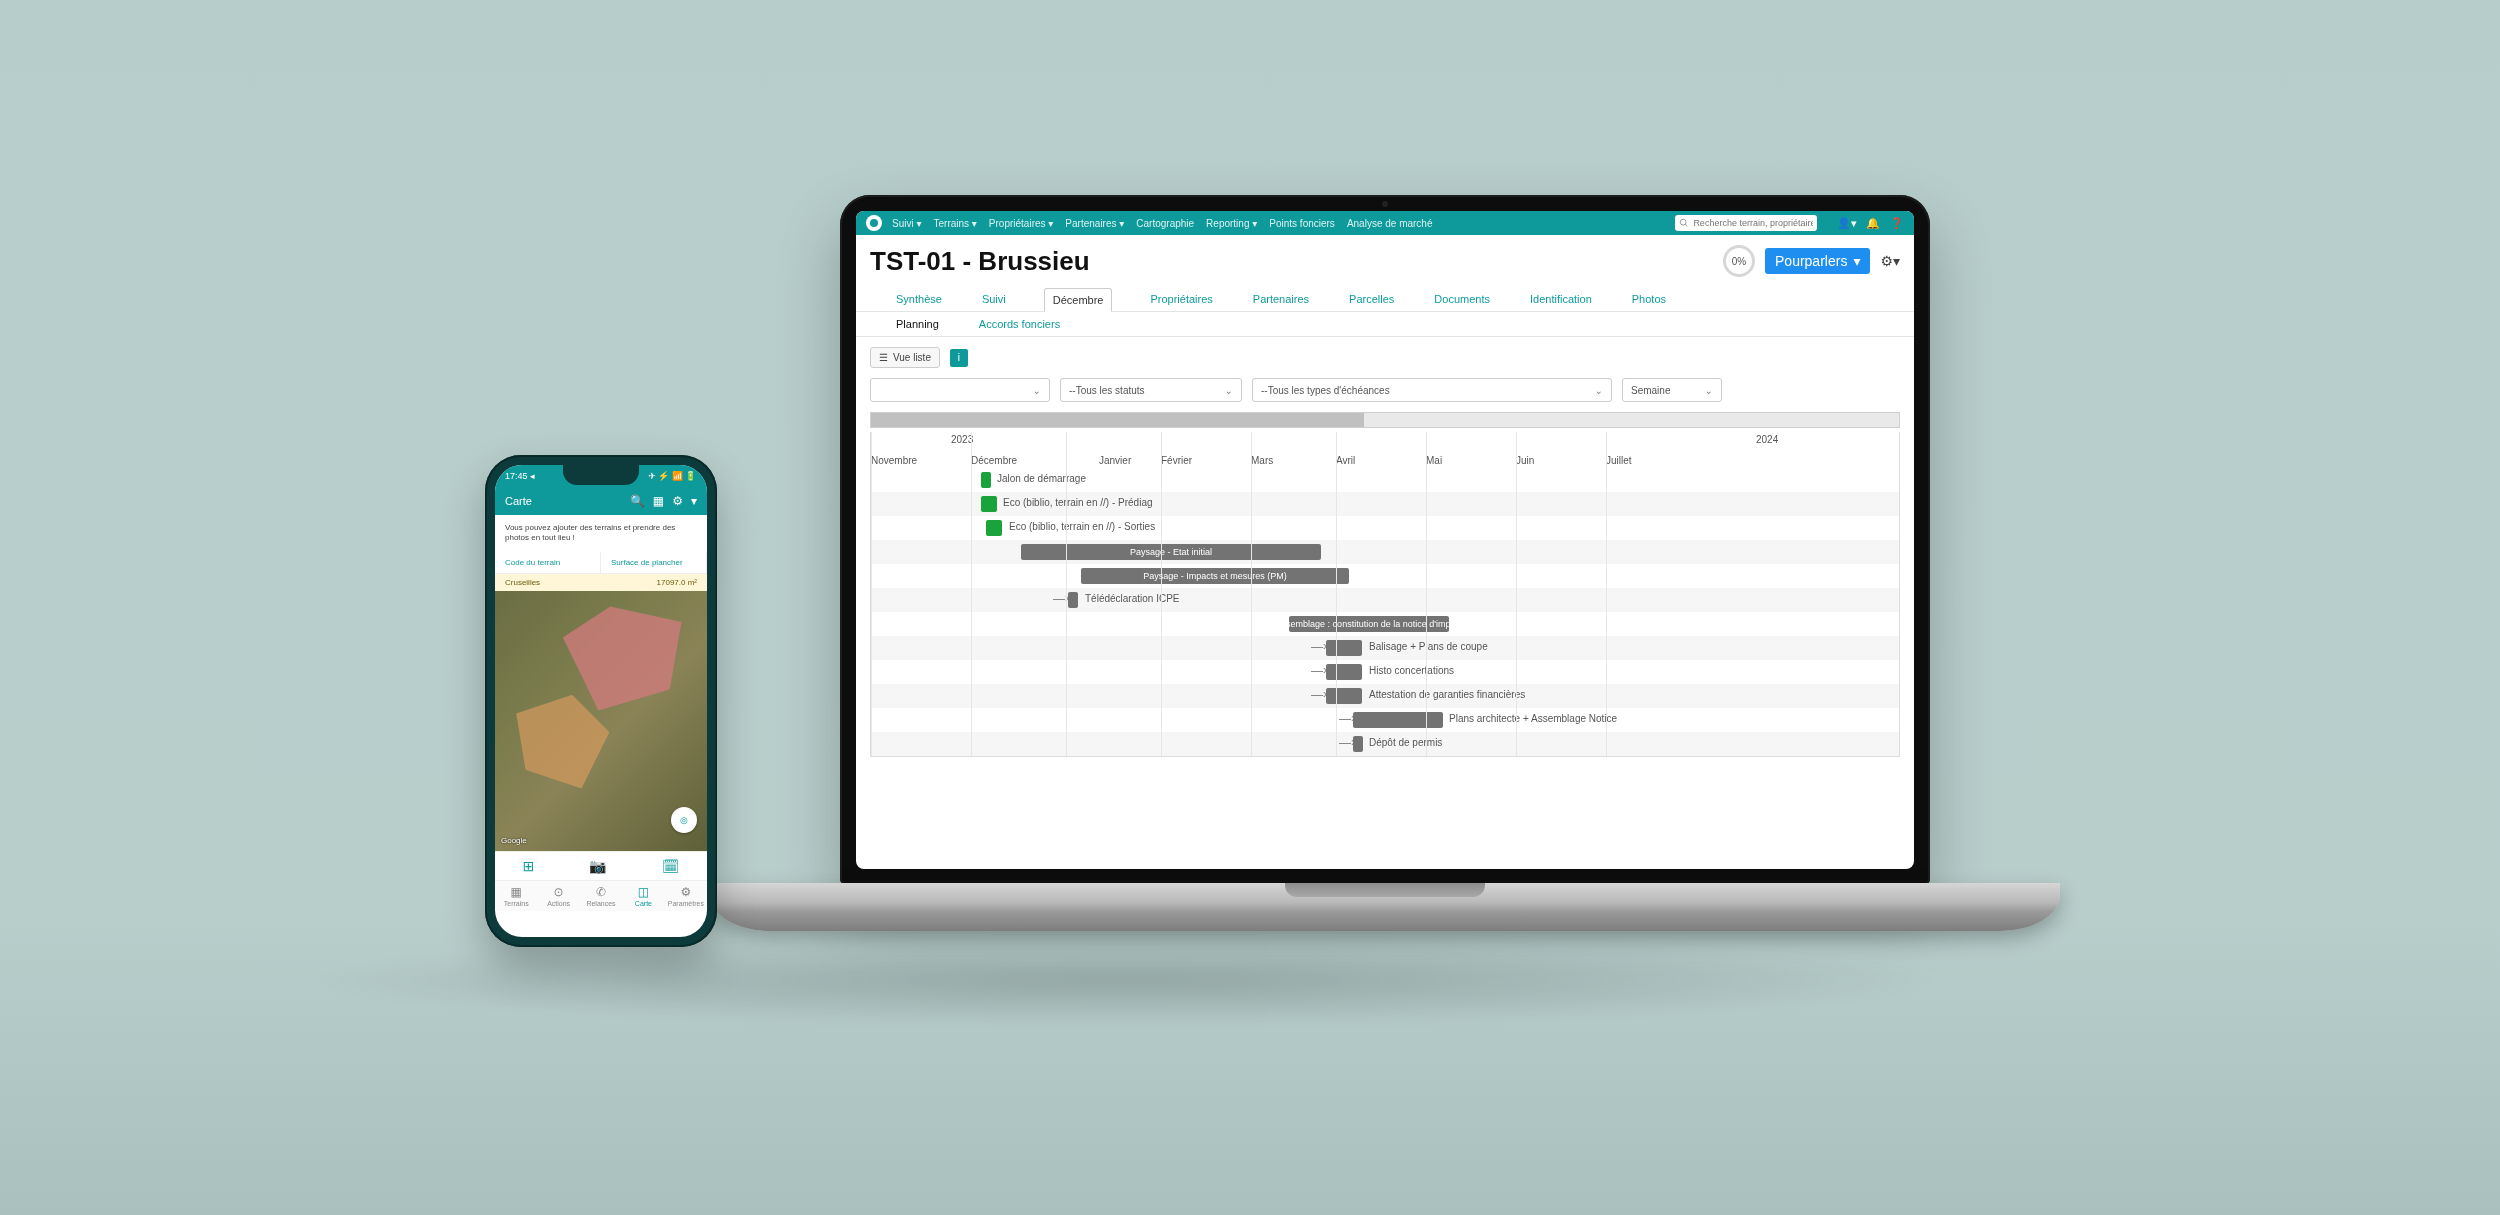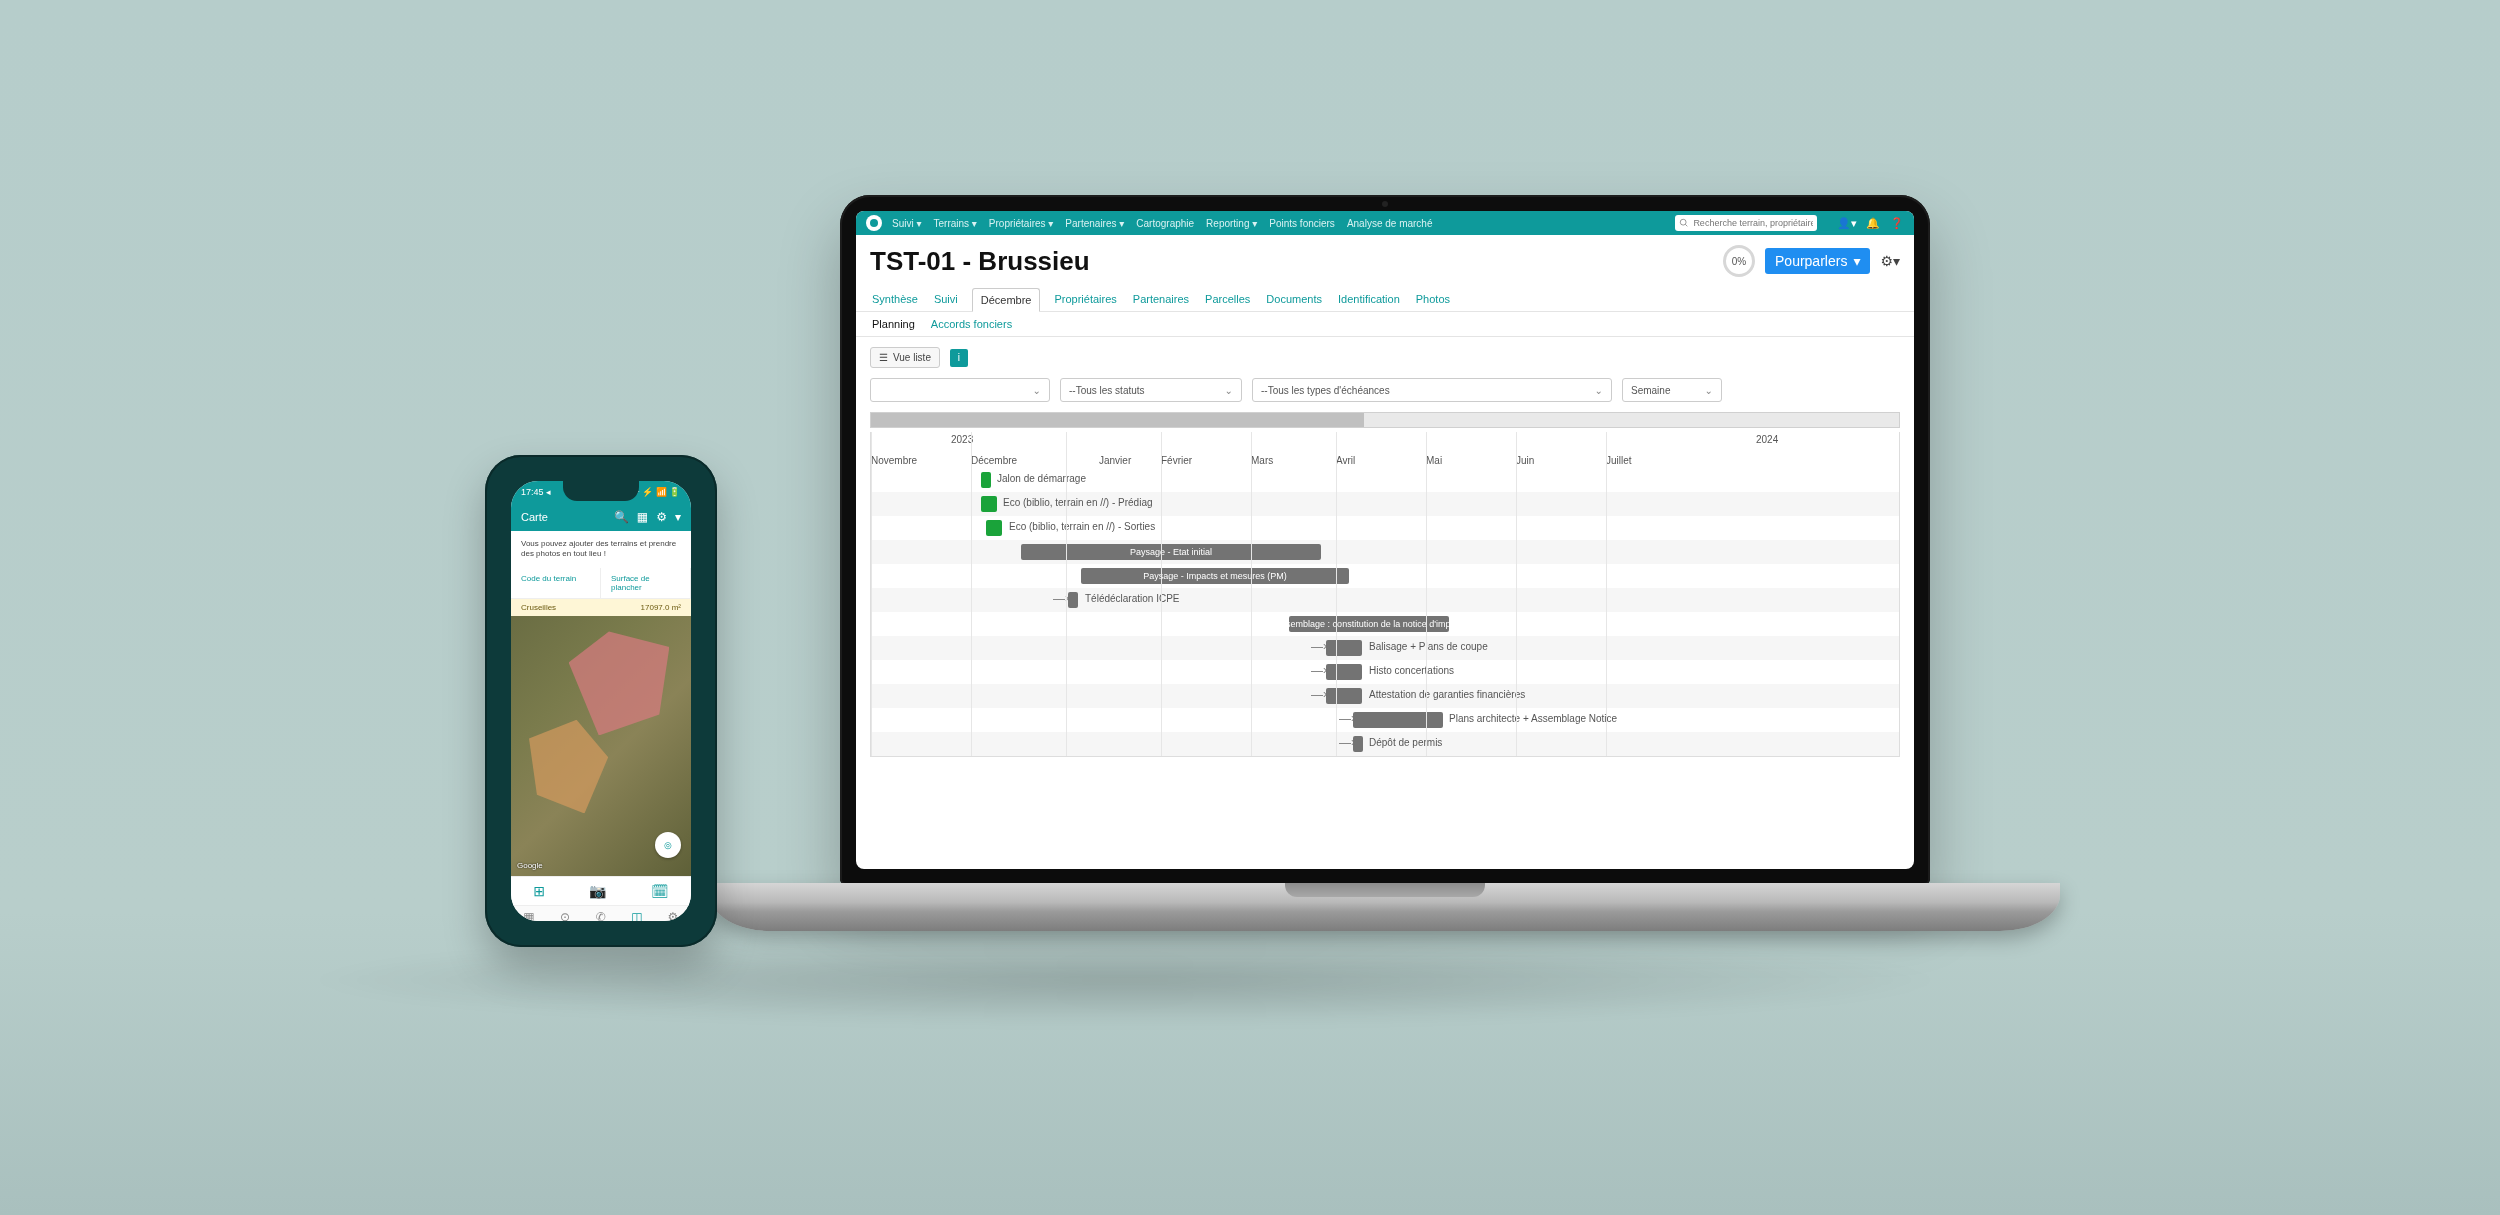--- a/index.html
+++ b/index.html
@@ -75,21 +75,21 @@
   .status-btn{
     background:#1f8ef1; color:#fff; padding:5px 10px; border-radius:3px;
     font-size:14px; display:flex; align-items:center; gap:6px;
   }
   .cog{font-size:14px;color:#444;}
 
   .tabs1, .tabs2 {
     display:flex; gap:12px; padding:0 14px; font-size:11px; color:#0e9a9b;
     border-bottom:1px solid #e4e4e4; align-items:flex-end;
   }
-  .tabs1 span, .tabs2 span{ padding:6px 2px; cursor:pointer; }
+  .tabs1 span, .tabs2 span{ padding:6px 2px; cursor:pointer;margin-left:24px; }
   .tabs1 .active{
     color:#333; border:1px solid #ccc; border-bottom:1px solid #fff;
     margin-bottom:-1px; border-radius:3px 3px 0 0; padding:5px 8px;
   }
   .tabs2 .active{ color:#111; font-weight:500; }
 
   .toolbar { display:flex; gap:10px; padding:10px 14px; align-items:center; }
   .btn-list{
     display:flex;align-items:center;gap:5px;border:1px solid #ccc;
     padding:4px 8px;border-radius:3px;font-size:10px;color:#444;background:#f7f7f7;
@@ -116,21 +116,21 @@
   .bar.blue{background:#737373;color:#fff;font-size:9px;display:flex;align-items:center;justify-content:center;padding:0 4px;white-space:nowrap;}
   .bar.green{background:#1aa33a;}
   .lbl{position:absolute;top:5px;font-size:10px;color:#555;white-space:nowrap;}
   .dep{position:absolute;top:11px;width:12px;height:1px;border-top:1px solid #888;}
   .dep:after{content:'›';position:absolute;right:-4px;top:-9px;color:#888;font-size:12px;}
   .vline{position:absolute;top:0;bottom:0;width:1px;background:#e6e6e6;}
 
   
   .phone {
     position:absolute; left:485px; top:455px; width:232px; height:492px;
-    background:#0d3a3a; border-radius:36px; padding:26px;
+    background:#0d3a3a; border-radius:36px; padding:10px;
     box-shadow: 0 20px 40px rgba(0,0,0,.25), inset 0 0 0 2px #0a2a2a;
   }
   .phone-screen{
     width:100%;height:100%;background:#fff;border-radius:27px;overflow:hidden;position:relative;
     font-size:9px;color:#333;
   }
   .notch{position:absolute;top:0;left:50%;transform:translateX(-50%);width:76px;height:20px;background:#0d3a3a;border-radius:0 0 14px 14px;z-index:5;}
   .p-status{height:22px;background:#0e9a9b;display:flex;justify-content:space-between;align-items:center;padding:0 10px;color:#fff;font-size:9px;}
   .p-appbar{height:28px;background:#0e9a9b;display:flex;align-items:center;padding:0 10px;color:#fff;gap:8px;}
   .p-appbar .ptitle{flex:1;font-size:11px;}

